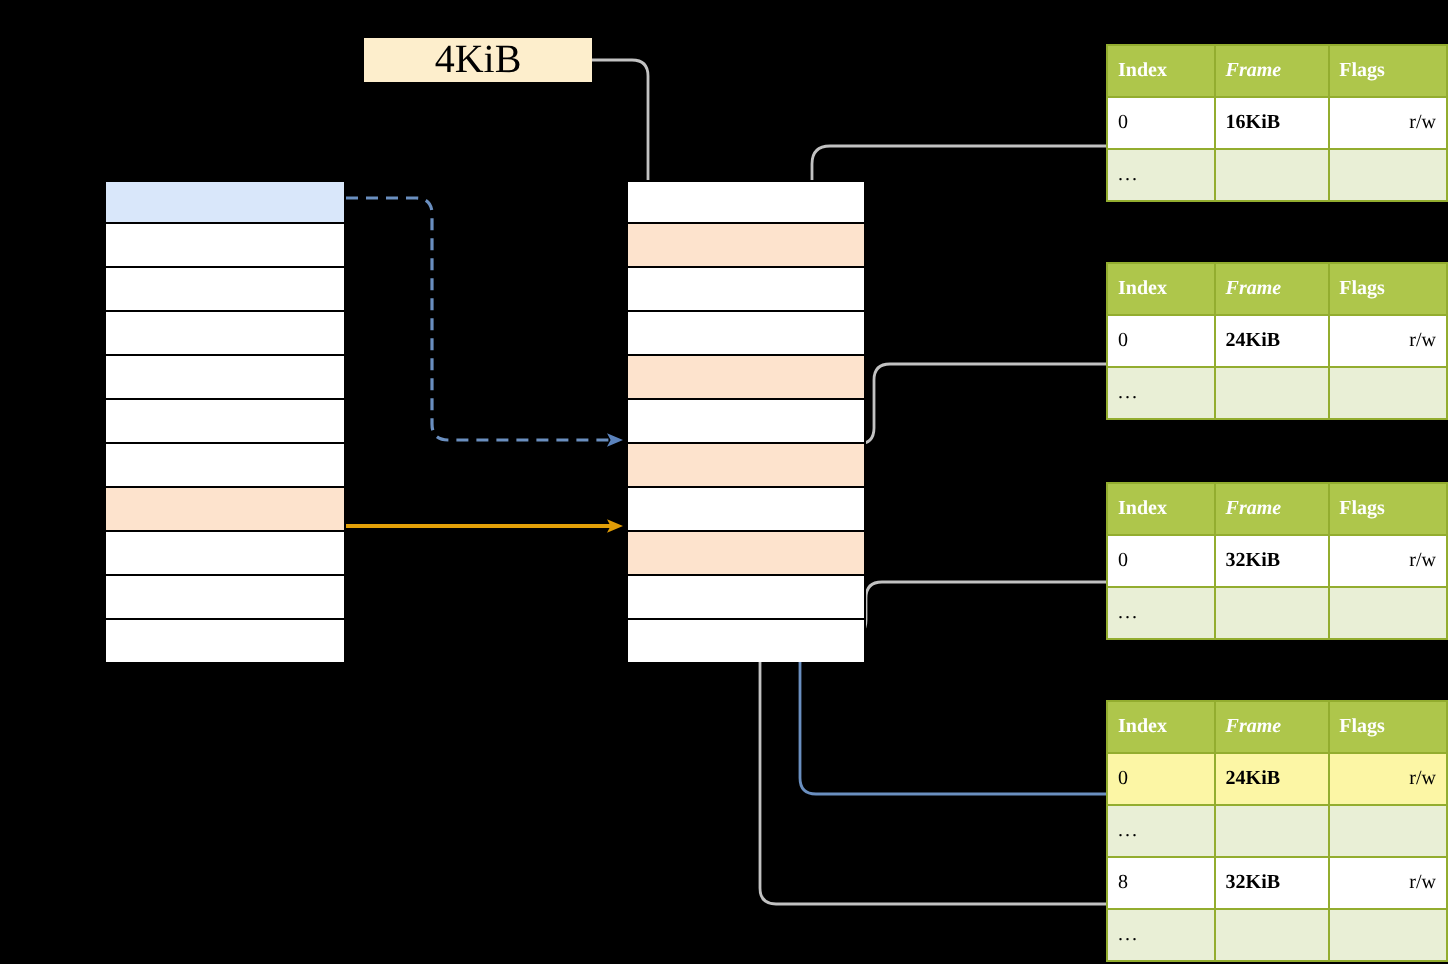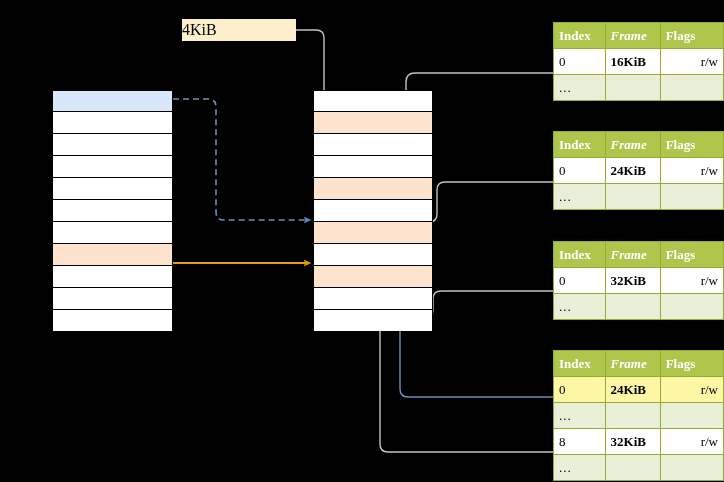--- a/index.html
+++ b/index.html
@@ -15,21 +15,22 @@
     font-family: "Liberation Serif", serif;
     overflow: hidden;
   }
 
   
   .size-label {
     position: absolute;
     background: #fdeecc;
     color: #000000;
     font-family: "Liberation Serif", serif;
-    font-size: 16px;
+    font-size: 20px;
+    text-align: center;
     line-height: 22px;
     border: 0;
   }
 
   
   .mem-col {
     position: absolute;
     border: 1.5px solid #000000;
     box-sizing: border-box;
     background: #ffffff;
@@ -42,21 +43,21 @@
   }
   .mem-row:last-child { border-bottom: none; }
   .mem-row.blue   { background: #d9e7fa; }
   .mem-row.orange { background: #fde3cd; }
 
   
   .ptable {
     position: absolute;
     border-collapse: collapse;
     font-family: "Liberation Serif", serif;
-    font-size: 13px;
+    font-size: 10px;
     background: #ffffff;
     border: 1px solid #93ad2f;
     box-sizing: border-box;
   }
   .ptable th, .ptable td {
     border: 1px solid #93ad2f;
     padding: 2px 5px;
     text-align: left;
     box-sizing: border-box;
     height: 26px;

